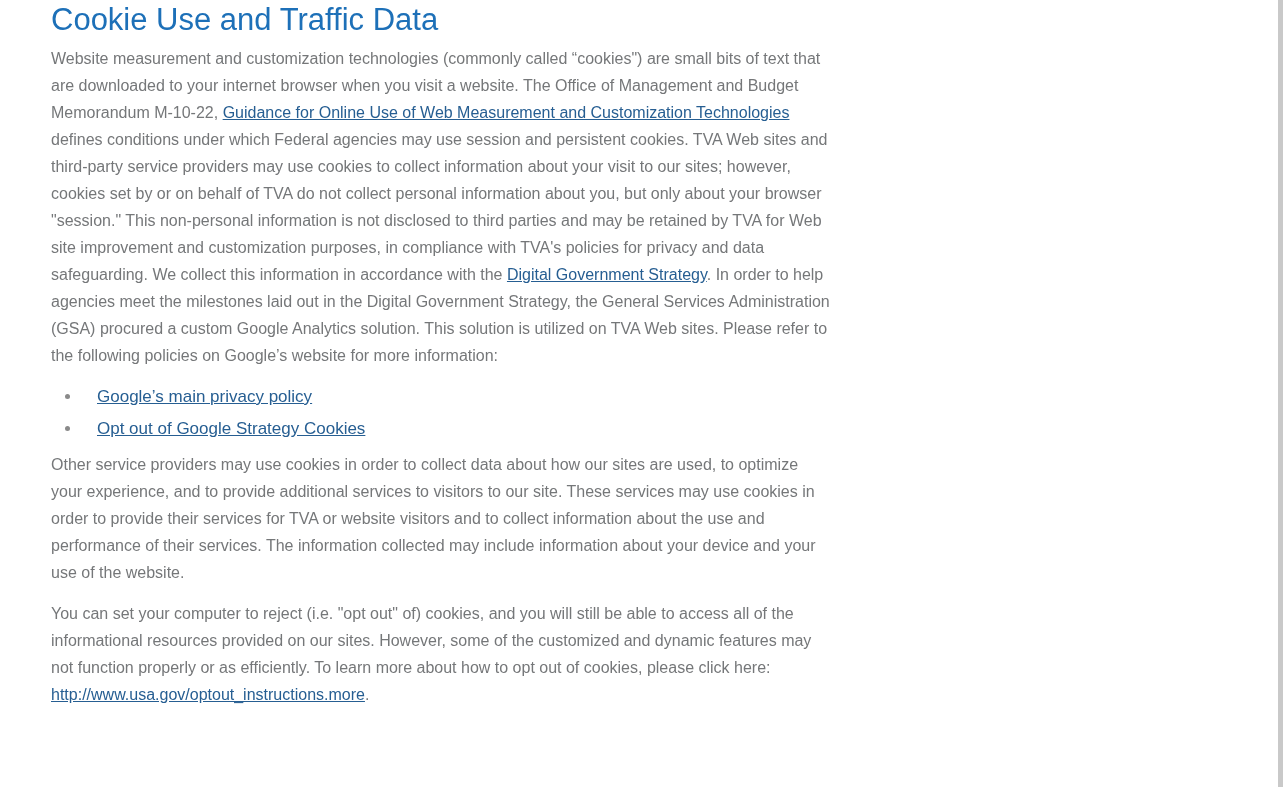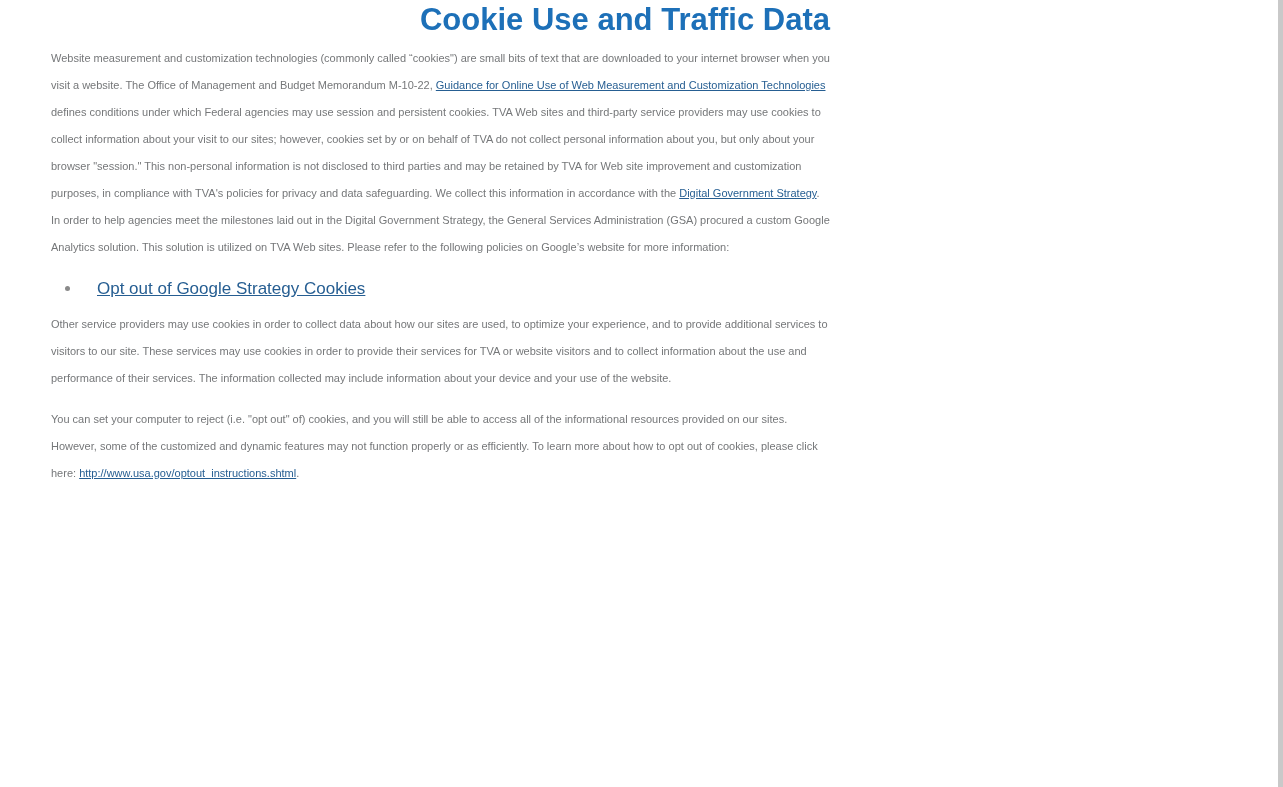--- a/index.html
+++ b/index.html
@@ -20,29 +20,28 @@
     overflow: hidden;
     font-family: "Liberation Sans", sans-serif;
   }
   .content {
     margin-left: 51px;
     padding-top: 2px;
     max-width: 779px;
   }
   h1.page-title {
     font-size: 31px;
-    font-weight: 700;
+    font-weight: 400;
     color: var(--heading-color);
     margin: 0 0 7px 0;
     line-height: 36px;
     letter-spacing: 0;
-    text-align: right;
   }
   .content p {
-    font-size: 11px;
+    font-size: 16px;
     line-height: 27px;
     color: var(--body-color);
     margin: 0 0 14px 0;
   }
   .content a {
     color: var(--link-color);
     text-decoration: underline;
   }
   ul.policy-links {
     margin: 14px 0 9px 0;
@@ -77,20 +76,21 @@
   }
 </style>
 </head>
 <body>
 
 <div class="content">
   <h1 class="page-title">Cookie Use and Traffic Data</h1>
   <div>
       <p>Website measurement and customization technologies (commonly called “cookies") are small bits of text that are downloaded to your internet browser when you visit a website. The Office of Management and Budget Memorandum M-10-22, <a href="#">Guidance for Online Use of Web Measurement and Customization Technologies</a> defines conditions under which Federal agencies may use session and persistent cookies. TVA Web sites and third-party service providers may use cookies to collect information about your visit to our sites; however, cookies set by or on behalf of TVA do not collect personal information about you, but only about your browser "session." This non-personal information is not disclosed to third parties and may be retained by TVA for Web site improvement and customization purposes, in compliance with TVA's policies for privacy and data safeguarding. We collect this information in accordance with the <a href="#">Digital Government Strategy</a>. In order to help agencies meet the milestones laid out in the Digital Government Strategy, the General Services Administration (GSA) procured a custom Google Analytics solution. This solution is utilized on TVA Web sites. Please refer to the following policies on Google’s website for more information:</p>
       <ul class="policy-links">
+        <li><a href="#">Google’s main privacy policy</a></li>
         <li><a href="#">Opt out of Google Strategy Cookies</a></li>
       </ul>
       <p>Other service providers may use cookies in order to collect data about how our sites are used, to optimize your experience, and to provide additional services to visitors to our site. These services may use cookies in order to provide their services for TVA or website visitors and to collect information about the use and performance of their services. The information collected may include information about your device and your use of the website.</p>
-      <p>You can set your computer to reject (i.e. "opt out" of) cookies, and you will still be able to access all of the informational resources provided on our sites. However, some of the customized and dynamic features may not function properly or as efficiently. To learn more about how to opt out of cookies, please click here: <a href="#">http://www.usa.gov/optout_instructions.shtml</a>.</p>
+      <p>You can set your computer to reject (i.e. "opt out" of) cookies, and you will still be able to access all of the informational resources provided on our sites. However, some of the customized and dynamic features may not function properly or as efficiently. To learn more about how to opt out of cookies, please click here: <a href="#">http://www.usa.gov/optout_instructions.more</a>.</p>
     </div>
 </div>
 
 <div class="scrollbar-track"></div>
 
 </body></html>

